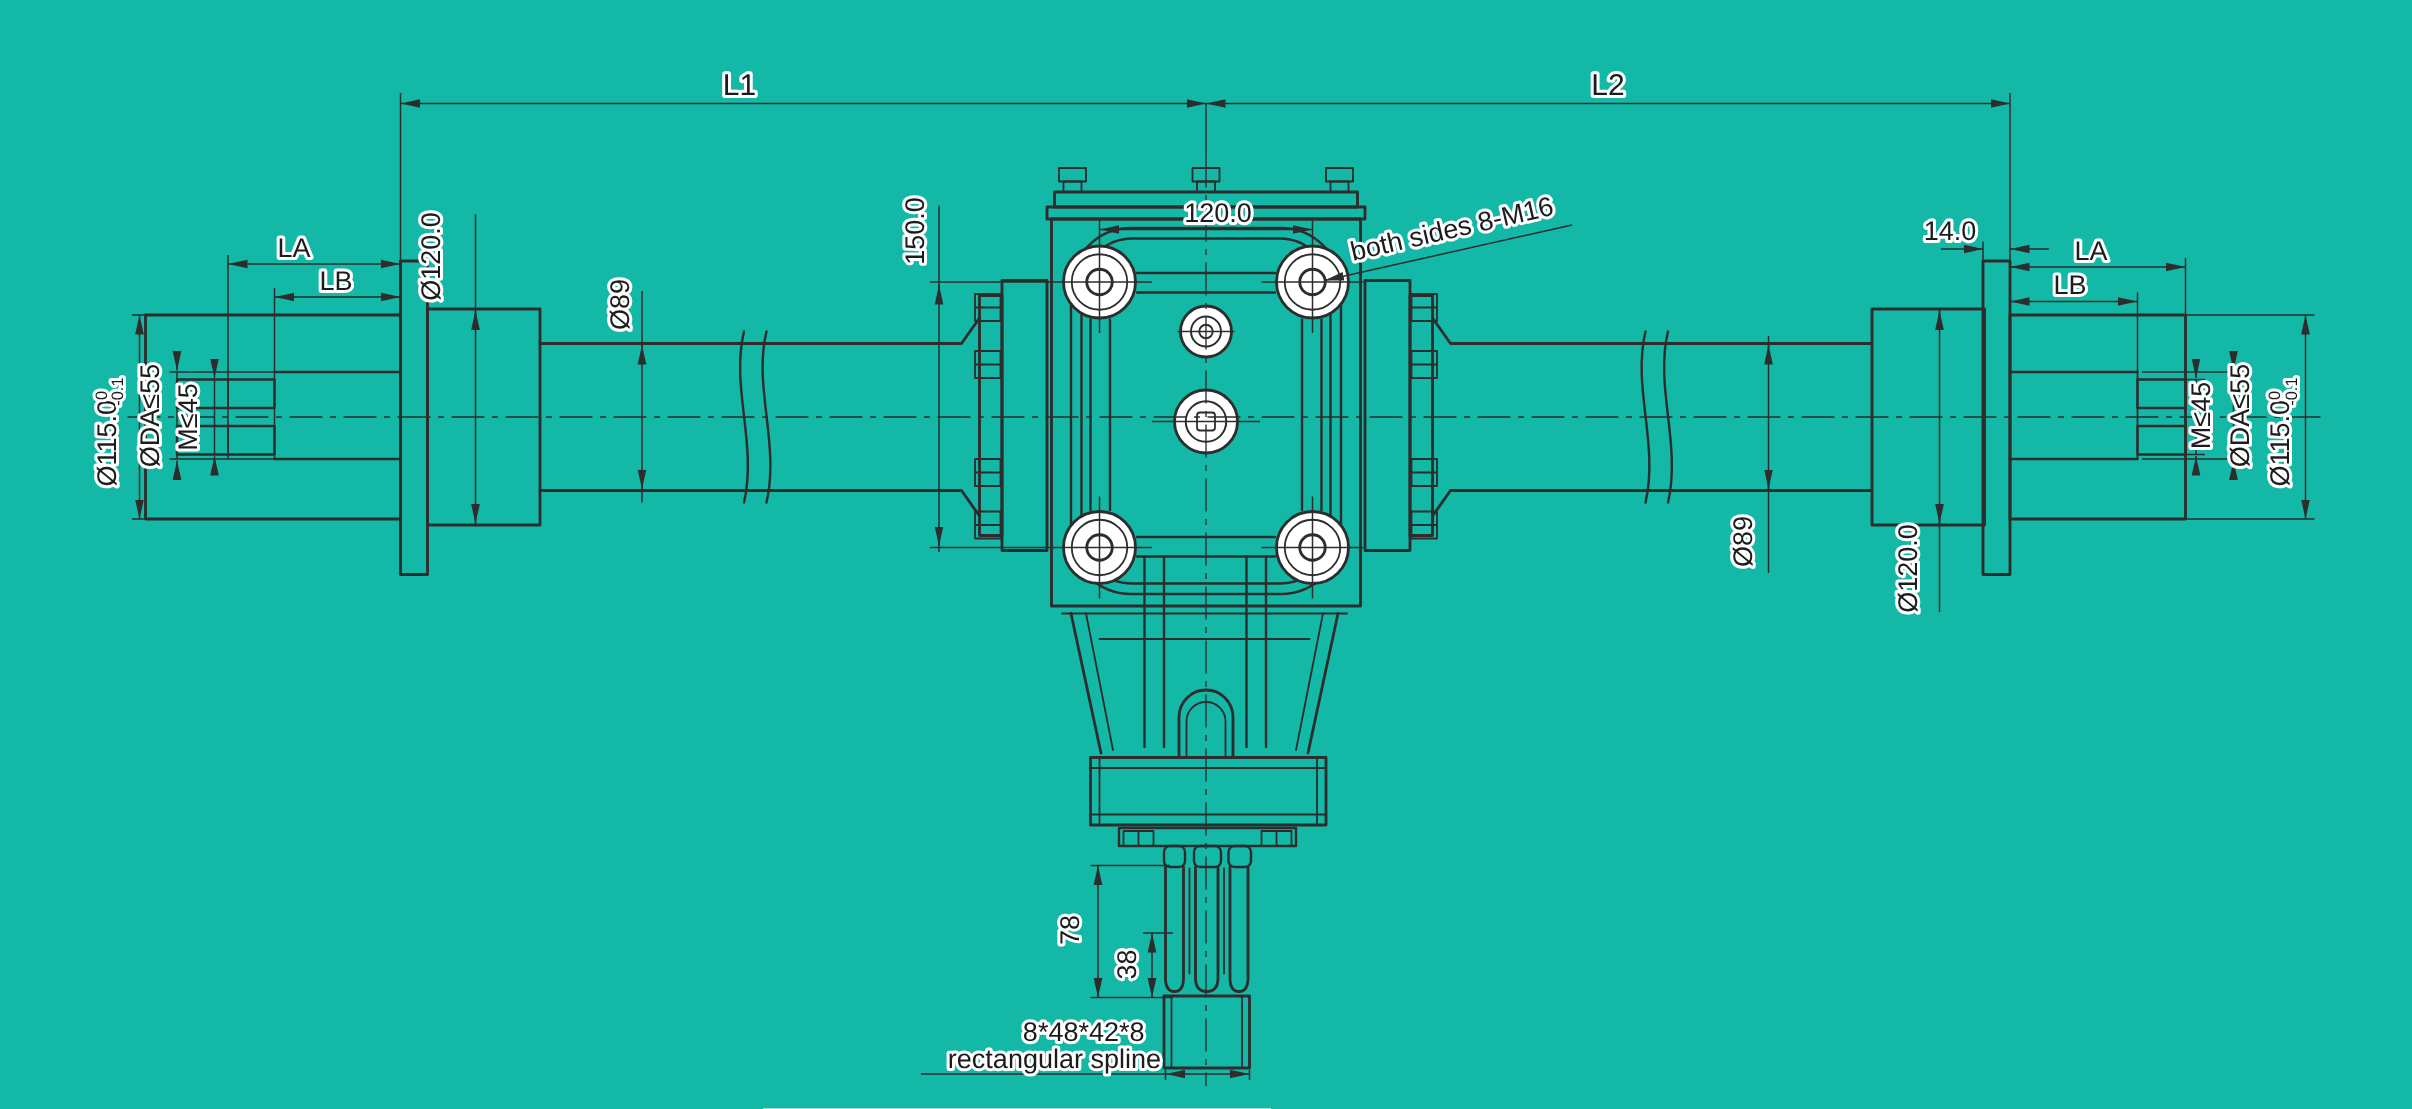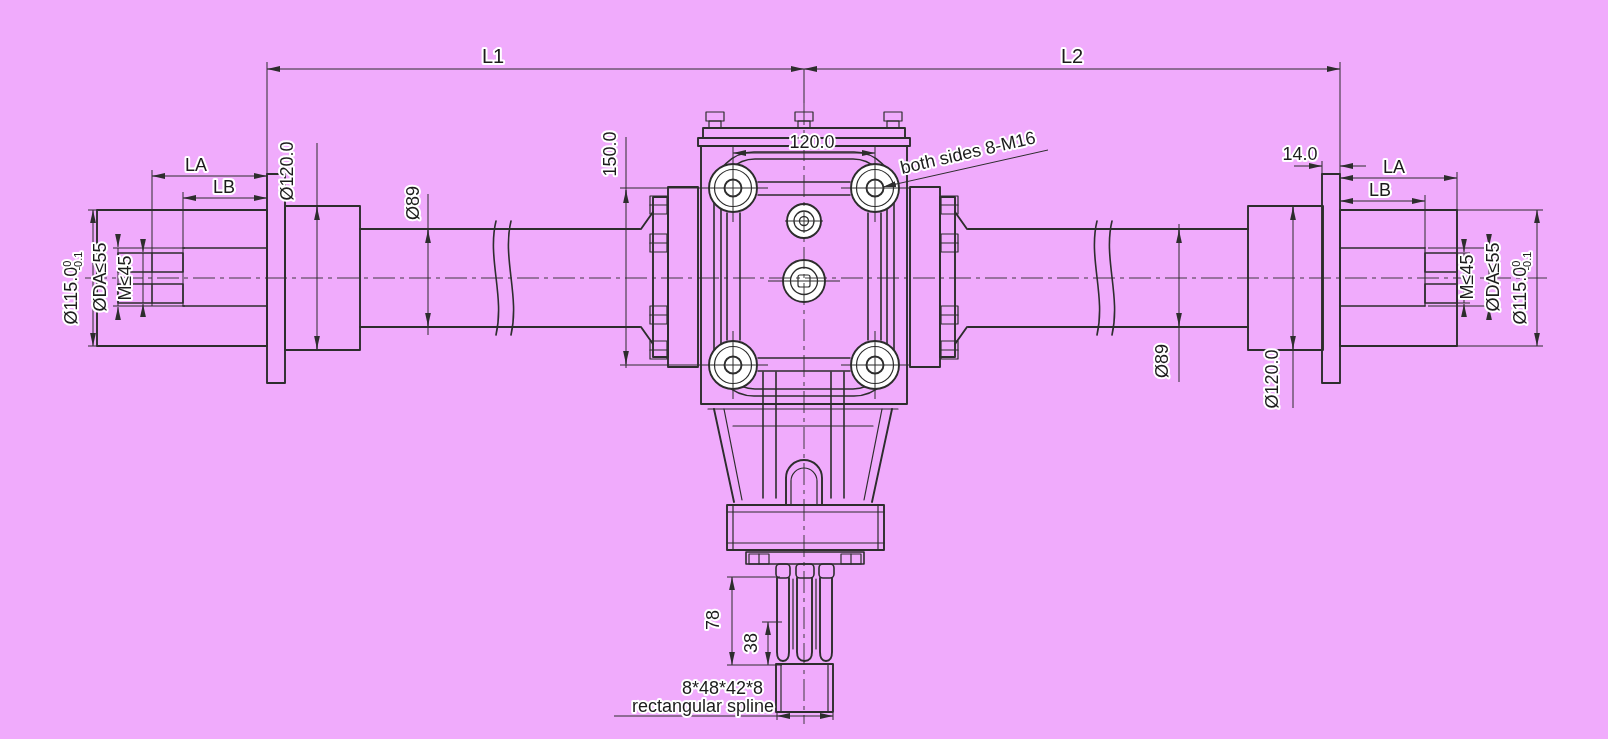--- a/index.html
+++ b/index.html
@@ -1,16 +1,16 @@
 <!DOCTYPE html>
 <html><head>
 <meta charset="utf-8">
 <style>
   html,body{margin:0;padding:0;background:#ffffff;}
-  .stage{width:1608px;height:739px;position:relative;background:#f0abfc;overflow:hidden;}
+  .stage{width:1608px;height:739px;position:relative;background:#14b8a6;overflow:hidden;}
   svg{display:block;}
   .ol   {fill:none;stroke:#2d2d2d;stroke-width:1.9;stroke-linecap:round;stroke-linejoin:round;}
   .ol16 {fill:none;stroke:#2d2d2d;stroke-width:1.6;stroke-linecap:round;stroke-linejoin:round;}
   .olt  {fill:none;stroke:#2d2d2d;stroke-width:1.2;stroke-linecap:round;stroke-linejoin:round;}
   .wf   {fill:#ffffff;stroke:#2d2d2d;stroke-width:1.9;}
   .wft  {fill:#ffffff;stroke:#2d2d2d;stroke-width:1.3;}
   .dim  {fill:none;stroke:#2d2d2d;stroke-width:1;}
   .cl   {fill:none;stroke:#2d2d2d;stroke-width:0.9;stroke-dasharray:22 5 4 5;}
   text{font-family:"Liberation Sans","DejaVu Sans",sans-serif;font-size:18px;fill:#1c1c1c;
        paint-order:stroke;stroke:#ffffff;stroke-width:4px;stroke-linejoin:round;}

